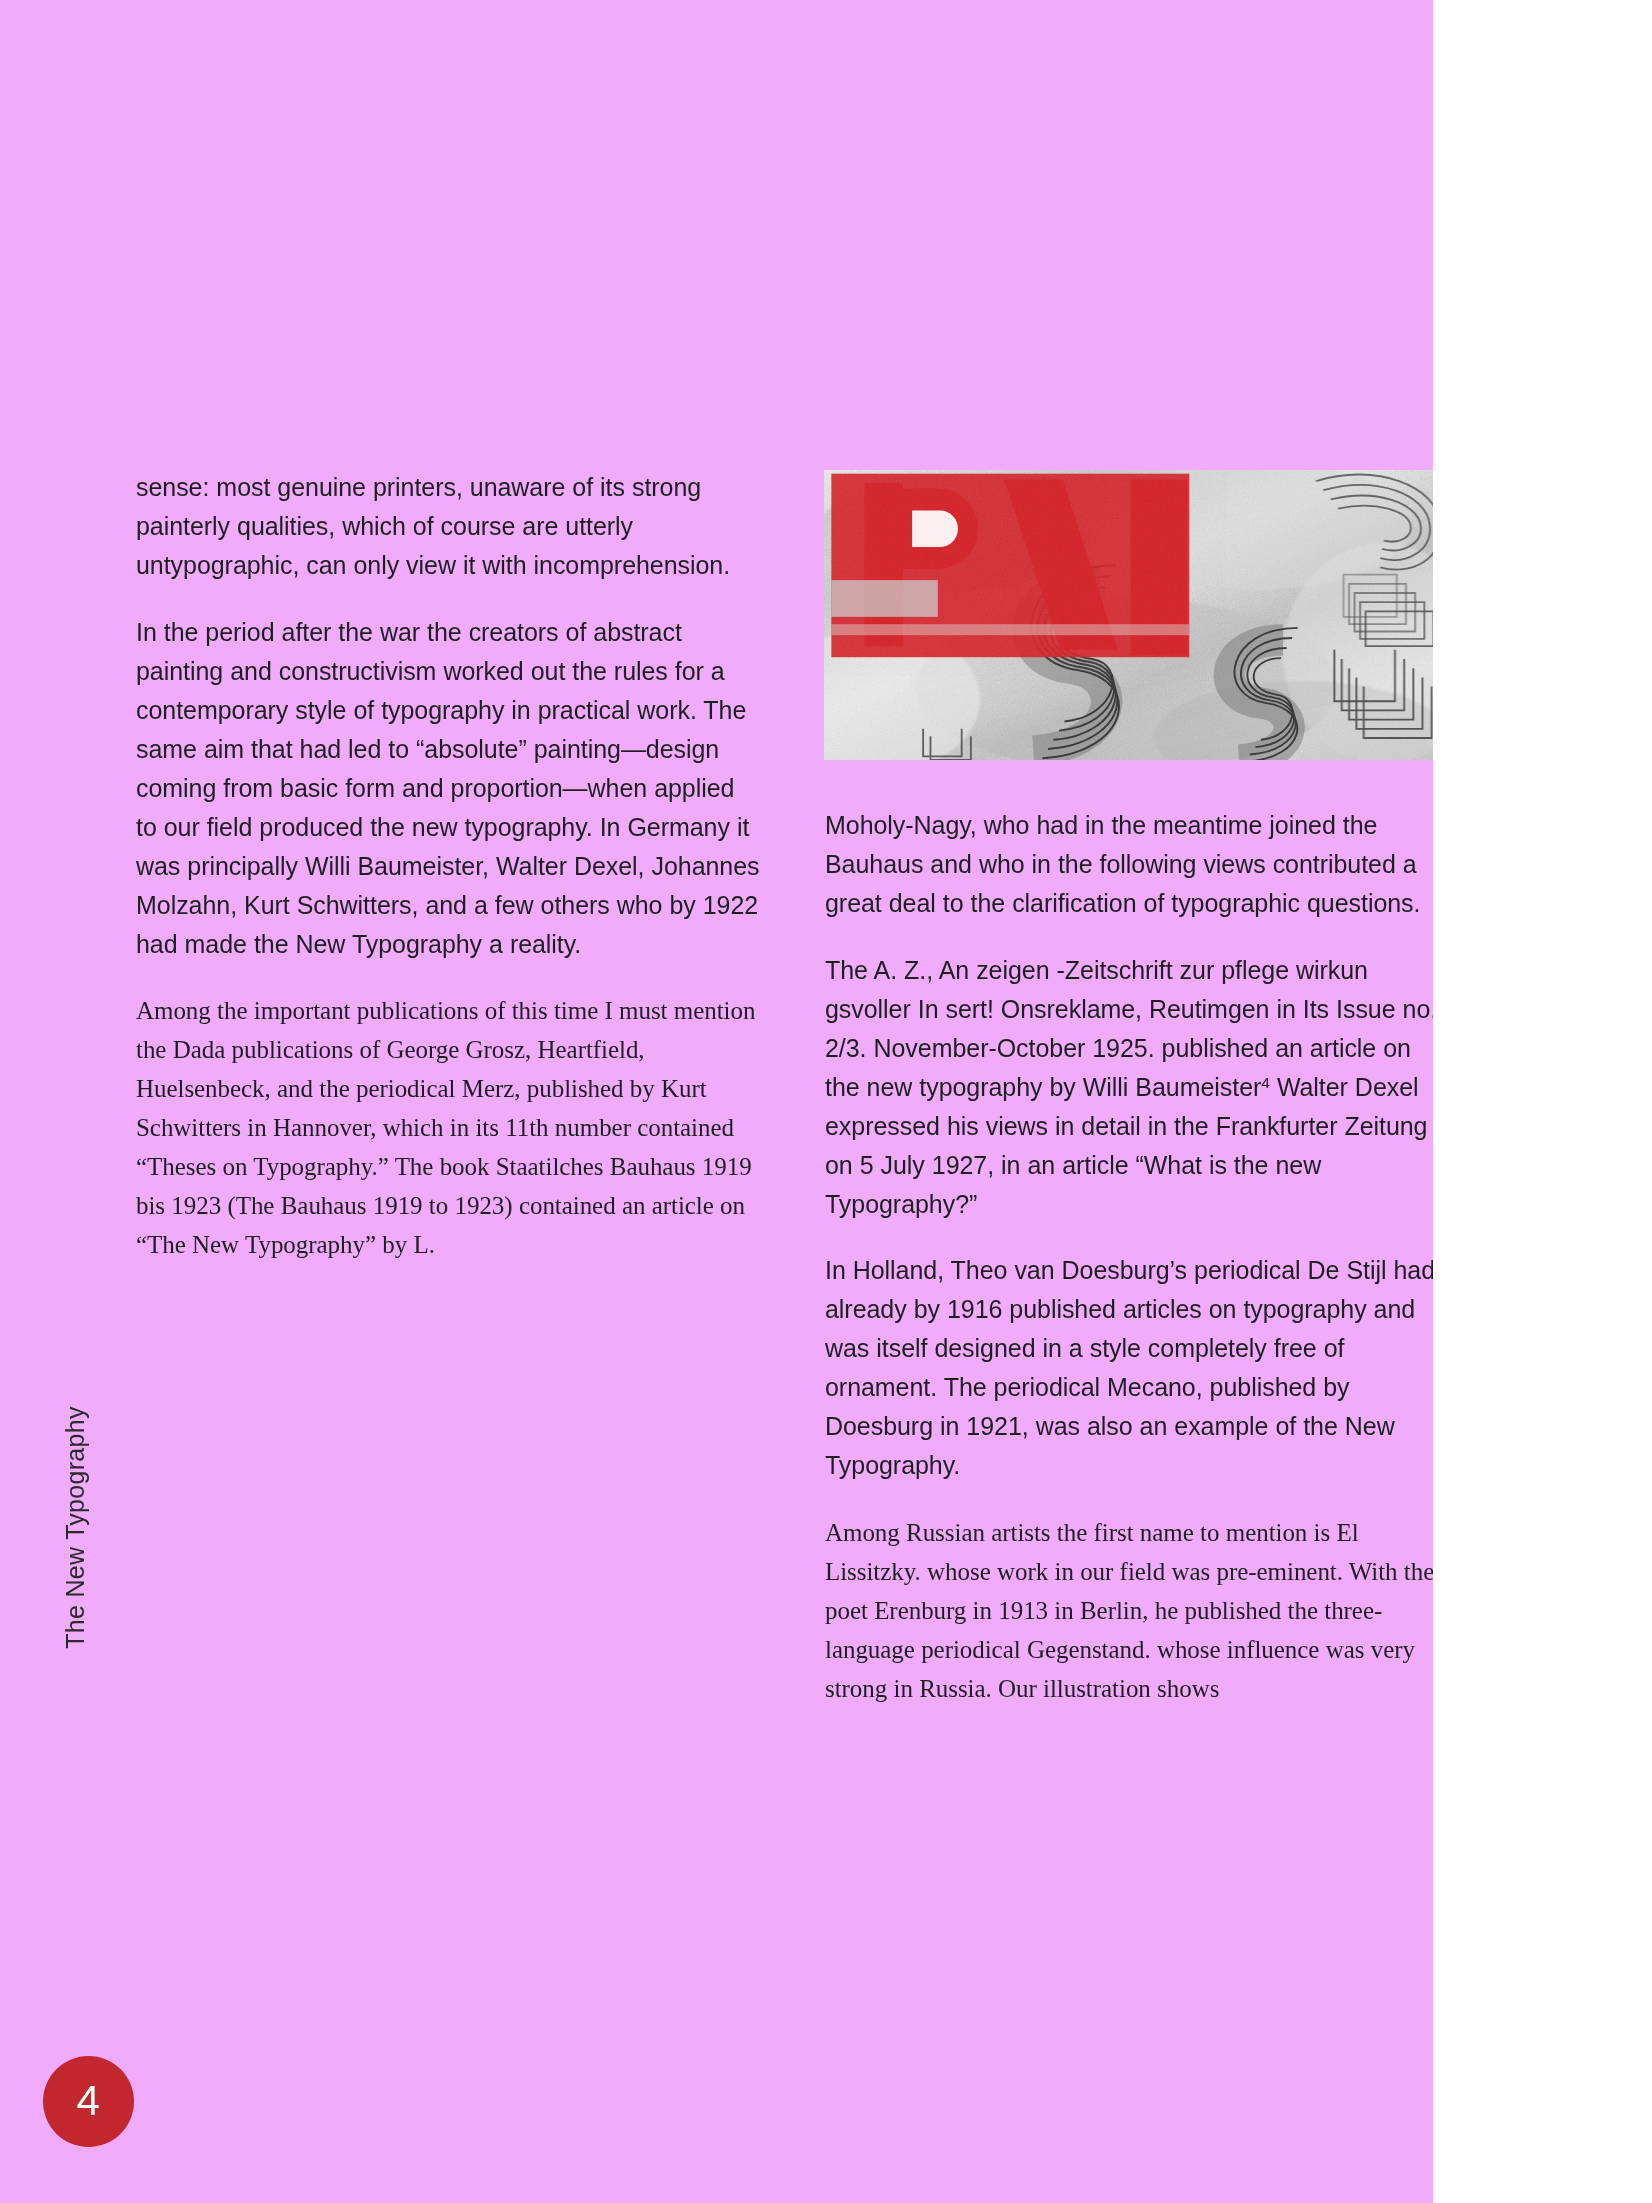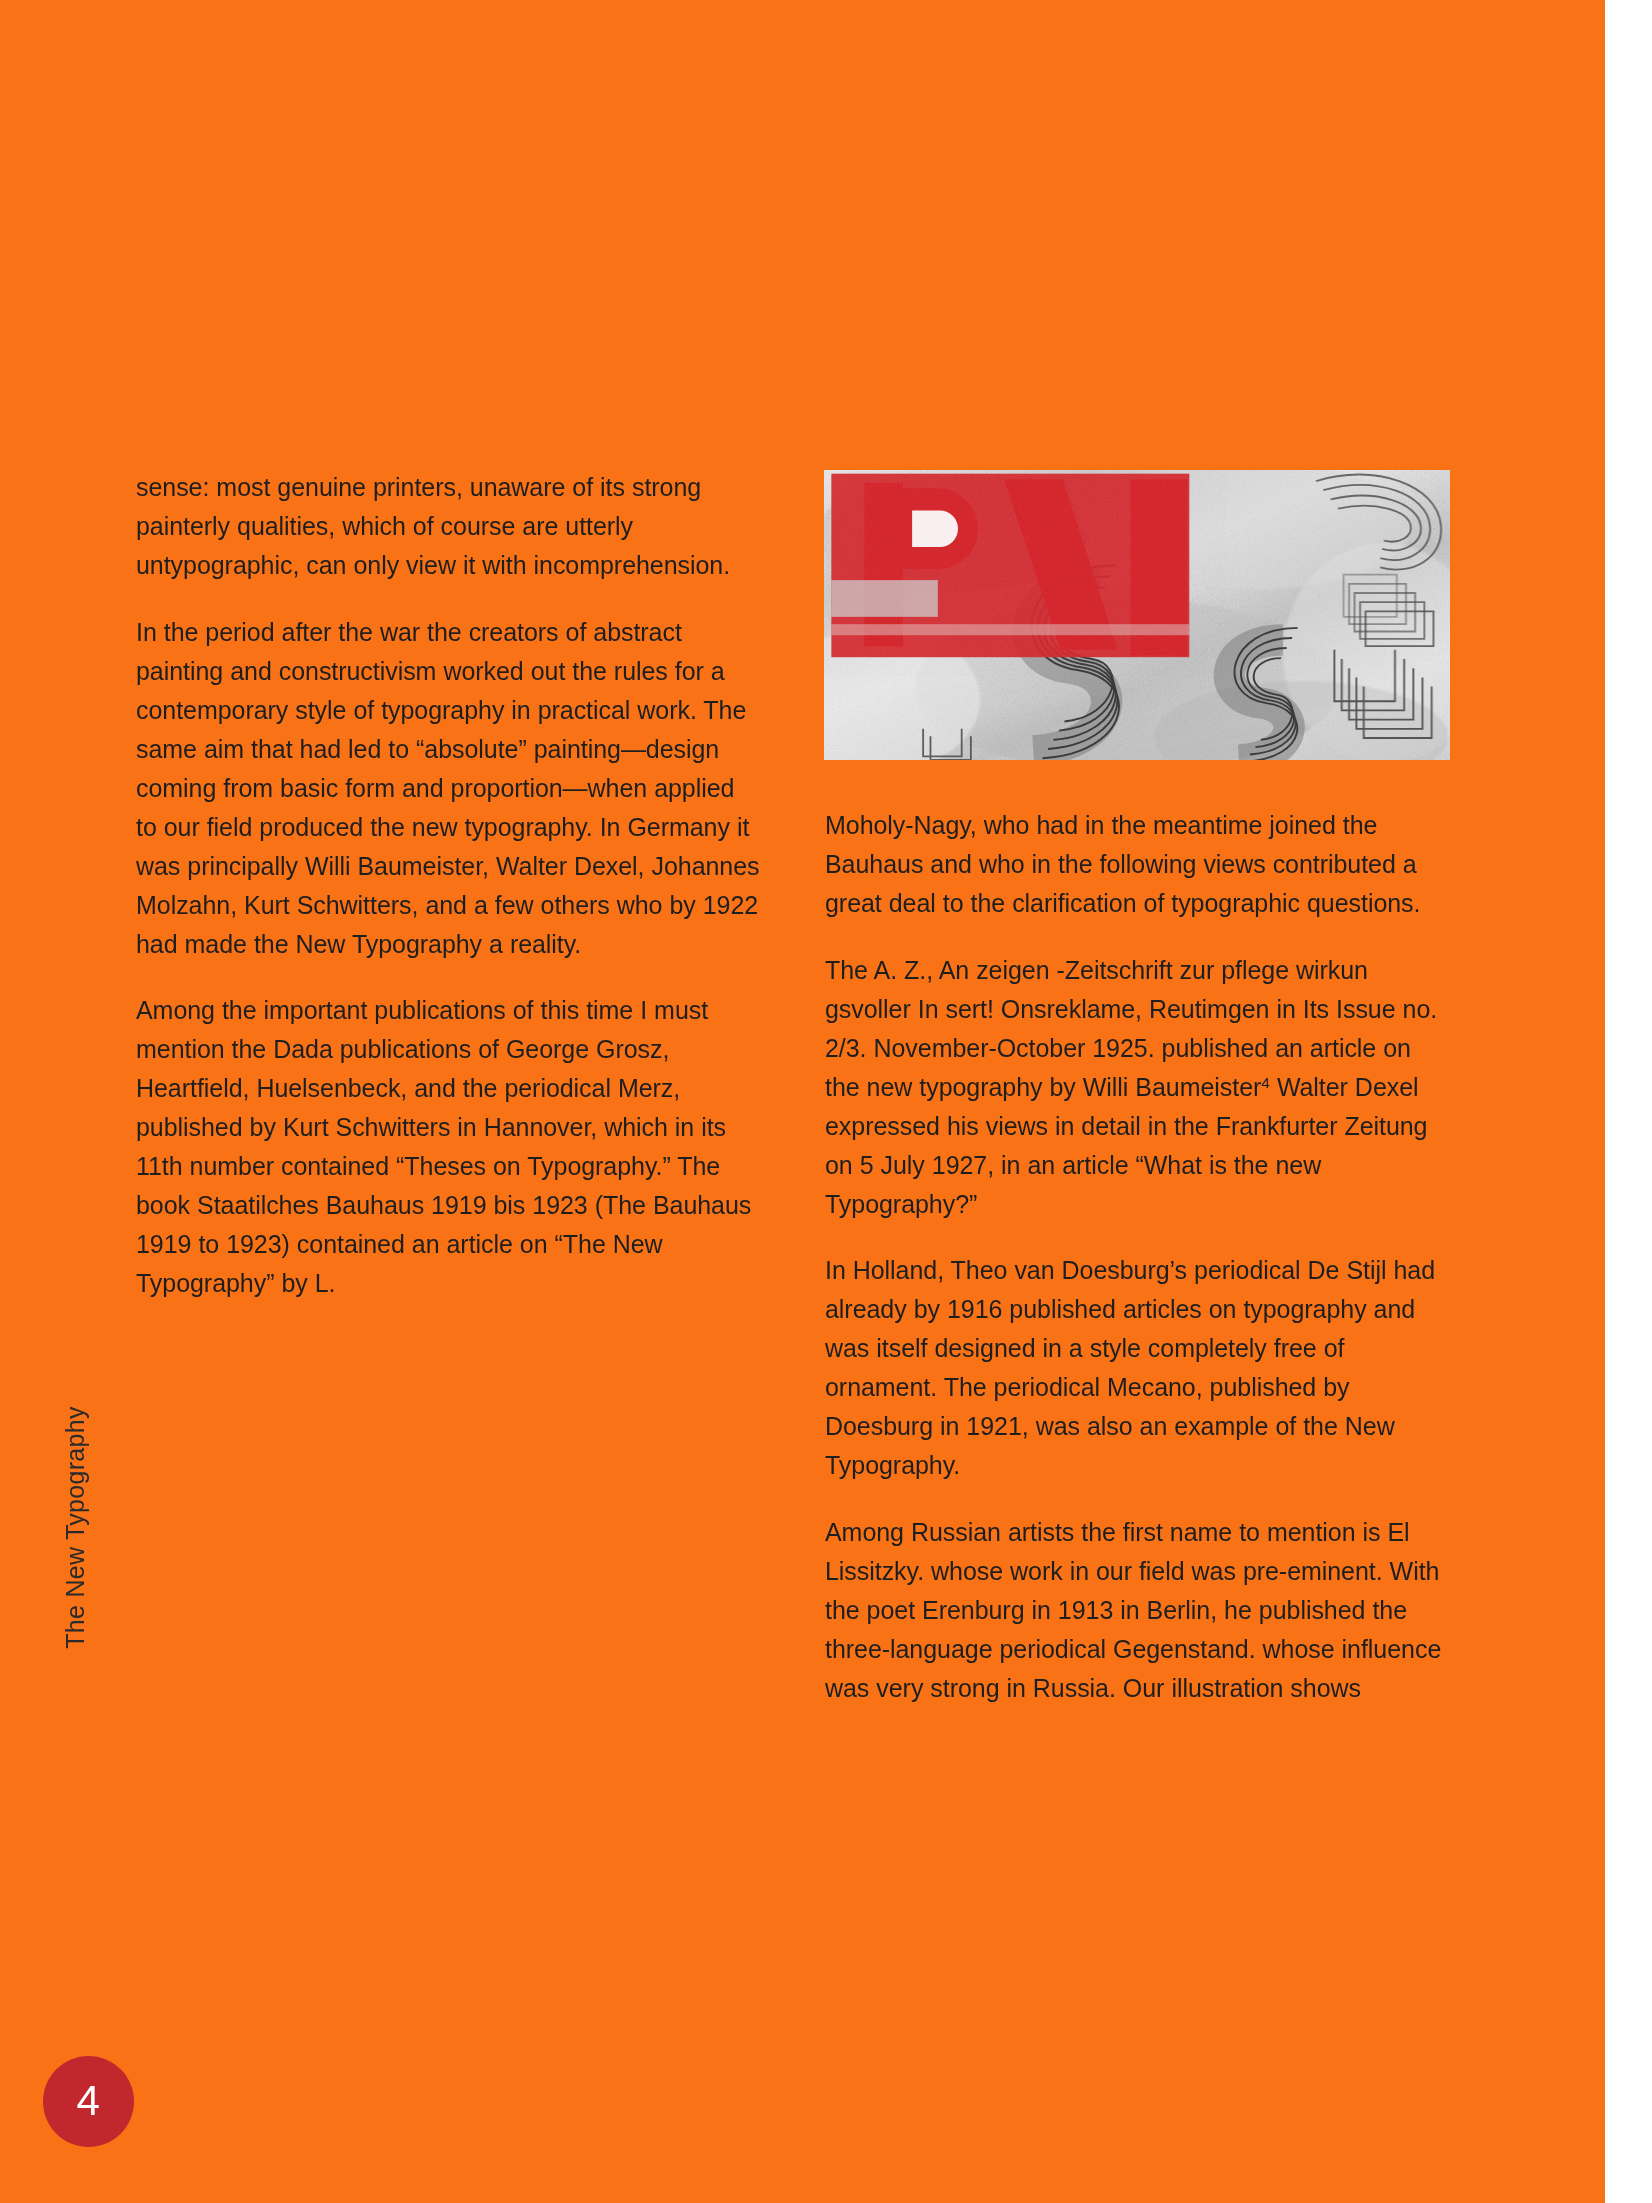--- a/index.html
+++ b/index.html
@@ -9,23 +9,23 @@
     background: #ffffff;
   }
   body {
     font-family: "Liberation Sans", "DejaVu Sans", sans-serif;
     color: #1b1b1b;
     -webkit-font-smoothing: antialiased;
   }
 
   .page {
     position: relative;
-    width: 1605px;
+    width: 1433px;
     height: 2204px;
-    background: #f97316;
+    background: #f0abfc;
     overflow: hidden;
   }
 
   
   .content {
     position: absolute;
     left: 136px;
     top: 468px;
     width: 1315px;
     height: 1506px;
@@ -41,21 +41,21 @@
 
   .para {
     font-size: 25px;
     line-height: 39px;
     letter-spacing: -0.05px;
     margin: 0 0 27.5px 0;
     text-align: left;
     word-spacing: 0.1px;
     color: #1e1e1e;
   }
-  .para:last-child { margin-bottom: 0; }
+  .para:last-child { margin-bottom: 0; font-family: Liberation Serif, serif; }
 
   .para sup {
     font-size: 0.62em;
     line-height: 0;
     vertical-align: 0.52em;
   }
 
   
   .col-right .para-stack { margin-top: 338px; }
 

